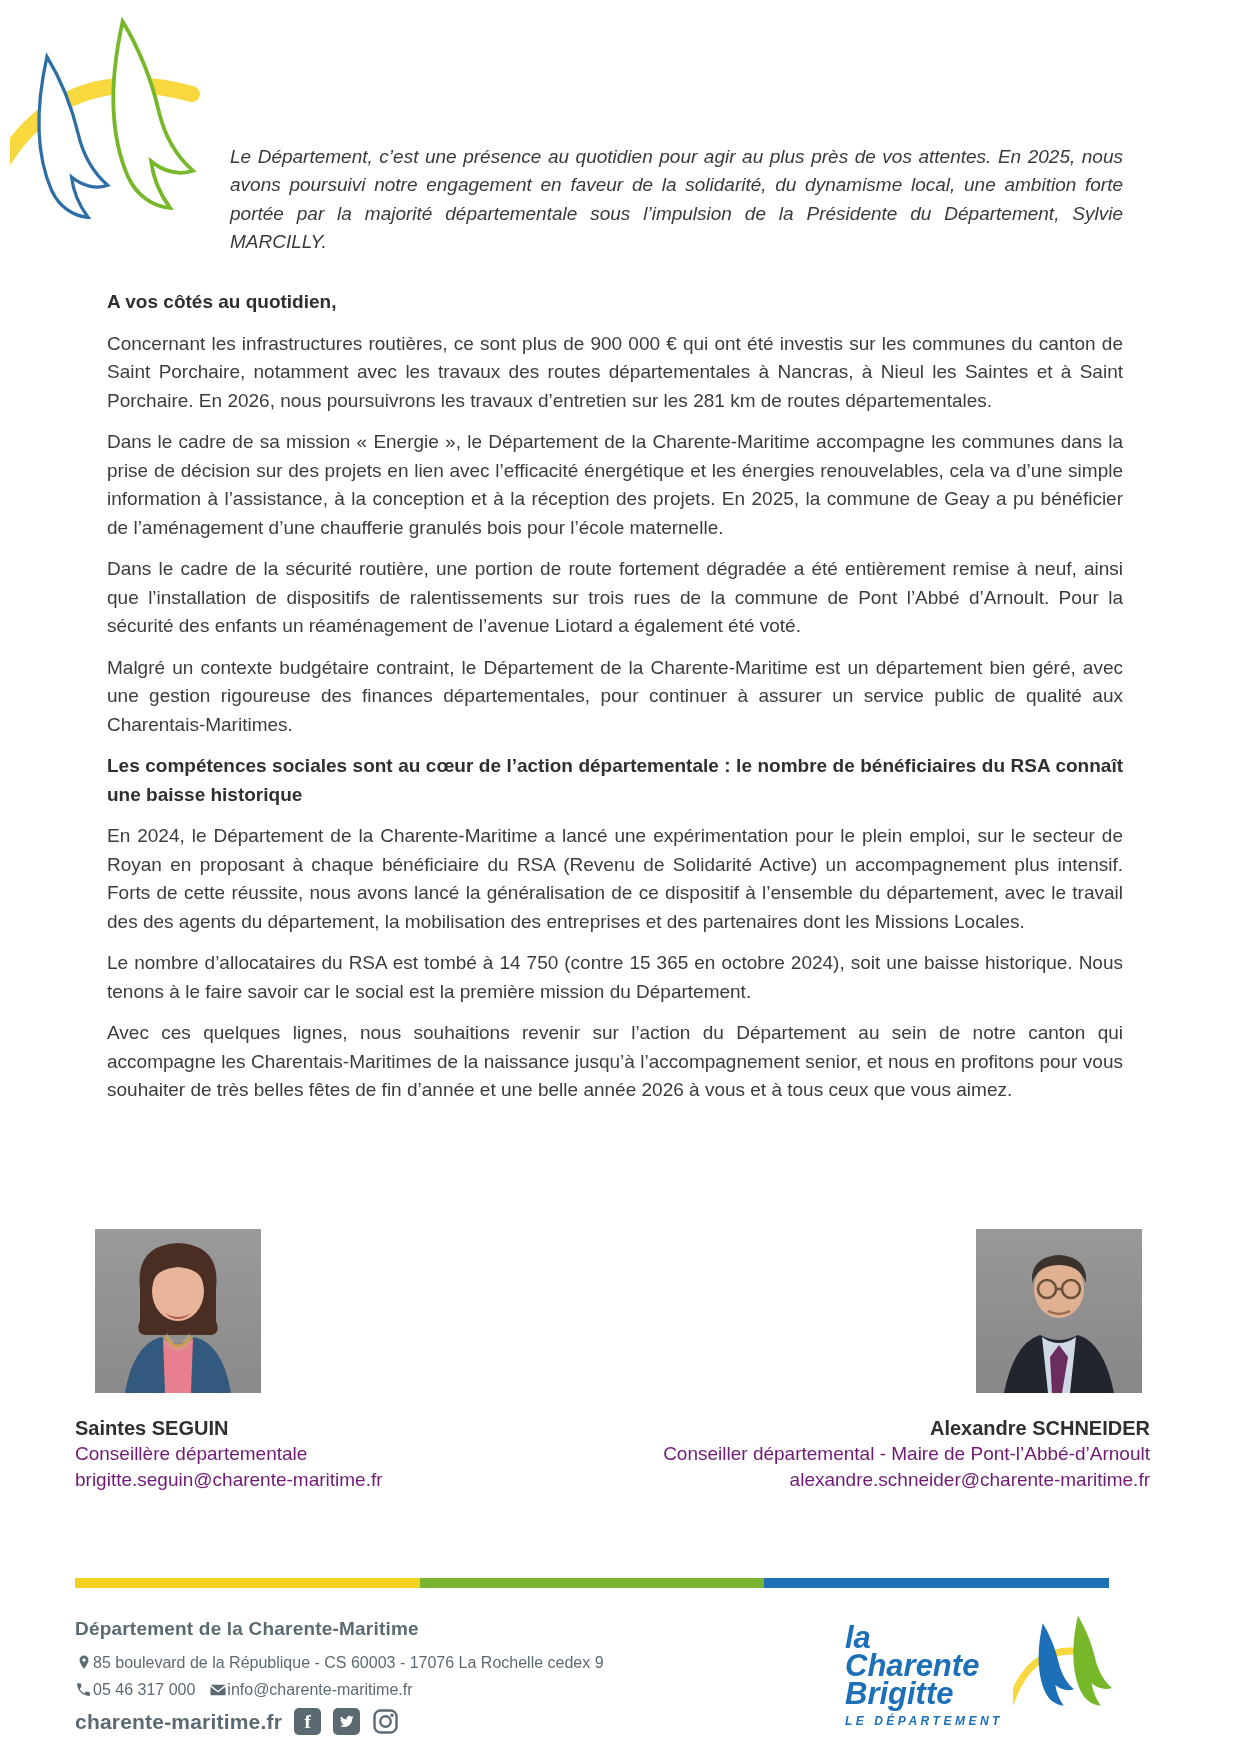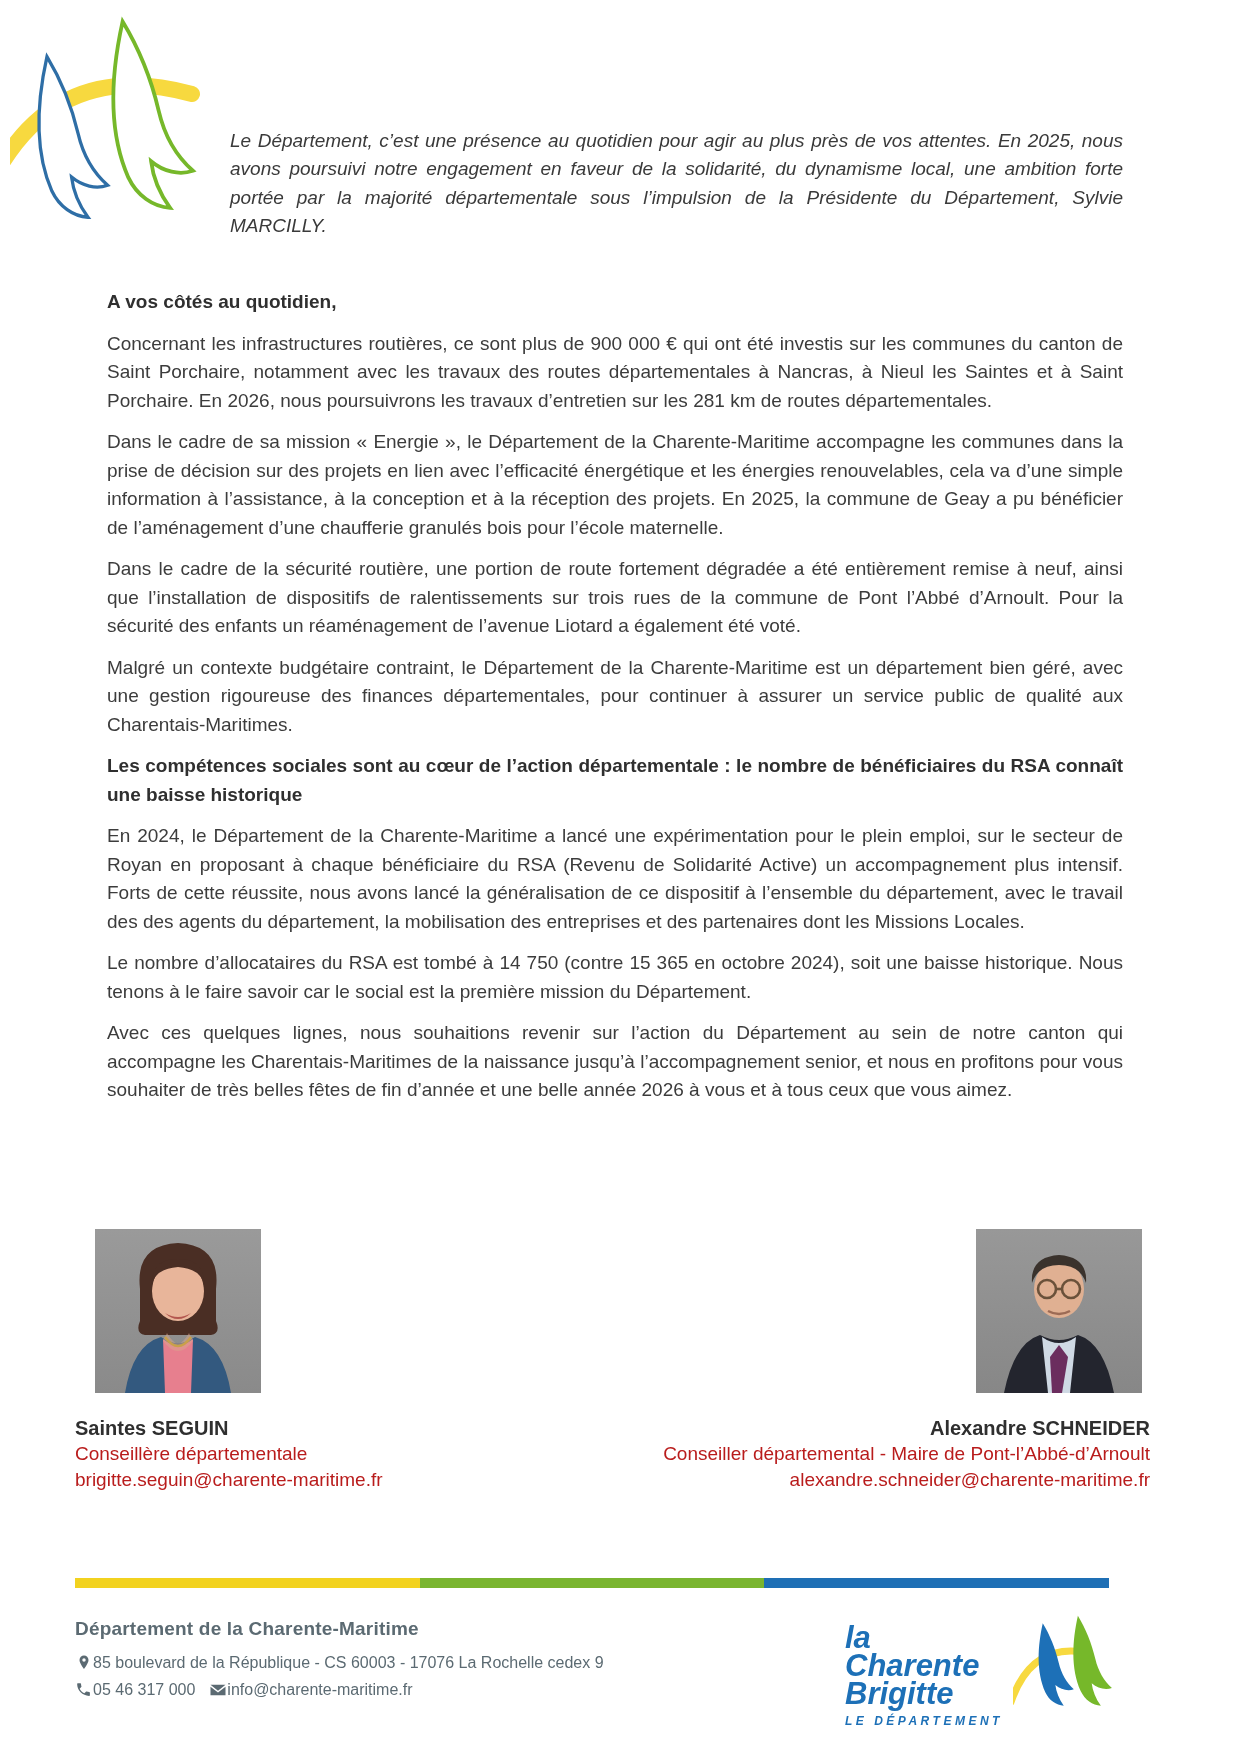--- a/index.html
+++ b/index.html
@@ -6,38 +6,38 @@
   .page{
     position:relative;width:1240px;height:1755px;margin:0 auto;
     background:#ffffff;overflow:hidden;
     font-family:"Liberation Sans","DejaVu Sans",sans-serif;
     color:#3c3c3c;
   }
   
   .top-logo{position:absolute;left:10px;top:8px;width:195px;height:220px;}
   
   .intro{
-    position:absolute;left:230px;top:108px;width:893px;
+    position:absolute;left:230px;top:124px;width:893px;
     font-style:italic;font-size:19px;line-height:28.4px;
     text-align:justify;color:#3a3a3a;
   }
   
   .content{position:absolute;left:107px;top:288px;width:1016px;}
   .content p{margin:0 0 13px 0;font-size:19px;line-height:28.5px;text-align:justify;}
   .content h2{margin:0 0 13px 0;font-size:19px;line-height:28.5px;font-weight:bold;color:#2f2f2f;text-align:justify;}
   
   .people{position:absolute;left:75px;top:1229px;width:1075px;display:flex;justify-content:space-between;}
   .person{display:flex;flex-direction:column;}
   .person.right{align-items:flex-end;text-align:right;}
   .photo{width:166px;height:164px;display:block;}
   .person.left .photo{margin-left:20px;}
   .person.right .photo{margin-right:8px;}
   .sig{margin-top:22px;}
   .sig .name{font-weight:bold;font-size:20px;line-height:26px;color:#2f2f2f;}
-  .sig .role,.sig .email{font-size:19px;line-height:26px;color:#b91c1c;}
+  .sig .role,.sig .email{font-size:19px;line-height:26px;color:#701a75;}
   
   .footer-bar{position:absolute;left:75px;top:1578px;width:1034px;height:10px;display:flex;}
   .footer-bar span{flex:1 1 0;}
   .footer{position:absolute;left:75px;top:1618px;width:700px;color:#5b6a72;}
   .footer .org{font-size:19px;font-weight:bold;letter-spacing:.2px;margin-bottom:14px;}
   .frow{display:flex;align-items:center;font-size:16px;margin-bottom:9px;}
   .frow .icon{width:18px;height:18px;flex:0 0 auto;display:inline-flex;}
   .frow .sep{width:14px;}
   .site-row{display:flex;align-items:center;gap:12px;margin-top:8px;}
   .site{font-size:21px;font-weight:bold;letter-spacing:.2px;}
@@ -166,20 +166,36 @@
       <span>05 46 317 000</span>
       <span class="sep"></span>
       <span class="icon">
         <svg width="18" height="18" viewBox="0 0 24 24">
             <path fill="#5b6a72" d="M2 5h20L12 13 2 5zm0 2.6V19h20V7.6l-10 7.8L2 7.6z"></path>
           </svg>
       </span>
       <span>info@charente-maritime.fr</span>
     </div>
 
+    <div class="site-row">
+      <span class="site">charente-maritime.fr</span>
+      <span class="soc" style="font-weight:bold;font-size:19px;font-family:'Liberation Serif',serif;">f</span>
+      <span class="soc">
+        <svg width="17" height="17" viewBox="0 0 24 24">
+            <path fill="#ffffff" d="M22 5.9c-.7.3-1.5.6-2.3.7.8-.5 1.4-1.3 1.7-2.2-.8.5-1.6.8-2.5 1A3.9 3.9 0 0 0 12.2 9 11 11 0 0 1 4.2 5a3.9 3.9 0 0 0 1.2 5.2c-.6 0-1.2-.2-1.8-.5v.1c0 1.9 1.4 3.5 3.1 3.8-.6.2-1.2.2-1.8.1.5 1.6 2 2.7 3.7 2.7A7.9 7.9 0 0 1 2.8 18a11 11 0 0 0 6 1.8c7.2 0 11.2-6 11.2-11.2v-.5c.8-.6 1.4-1.3 2-2.2z"></path>
+          </svg>
+      </span>
+      <span class="soc insta">
+        <svg width="27" height="27" viewBox="0 0 27 27">
+          <rect x="2.5" y="2.5" width="22" height="22" rx="6" fill="none" stroke="#5b6a72" stroke-width="2.4"></rect>
+          <circle cx="13.5" cy="13.5" r="5.2" fill="none" stroke="#5b6a72" stroke-width="2.4"></circle>
+          <circle cx="20" cy="7.2" r="1.7" fill="#5b6a72"></circle>
+        </svg>
+      </span>
+    </div>
   </div>
 
   <div class="bottom-logo">
     <div class="bl-text">
       <div class="bl-line1">la Charente</div>
       <div class="bl-line2">Brigitte</div>
       <div class="bl-line3">LE DÉPARTEMENT</div>
     </div>
     <svg class="bl-birds" viewBox="0 0 104 98">
       <path d="M -2 92 Q 18 34 70 42" fill="none" stroke="#f7d93f" stroke-width="7" stroke-linecap="round"></path>

